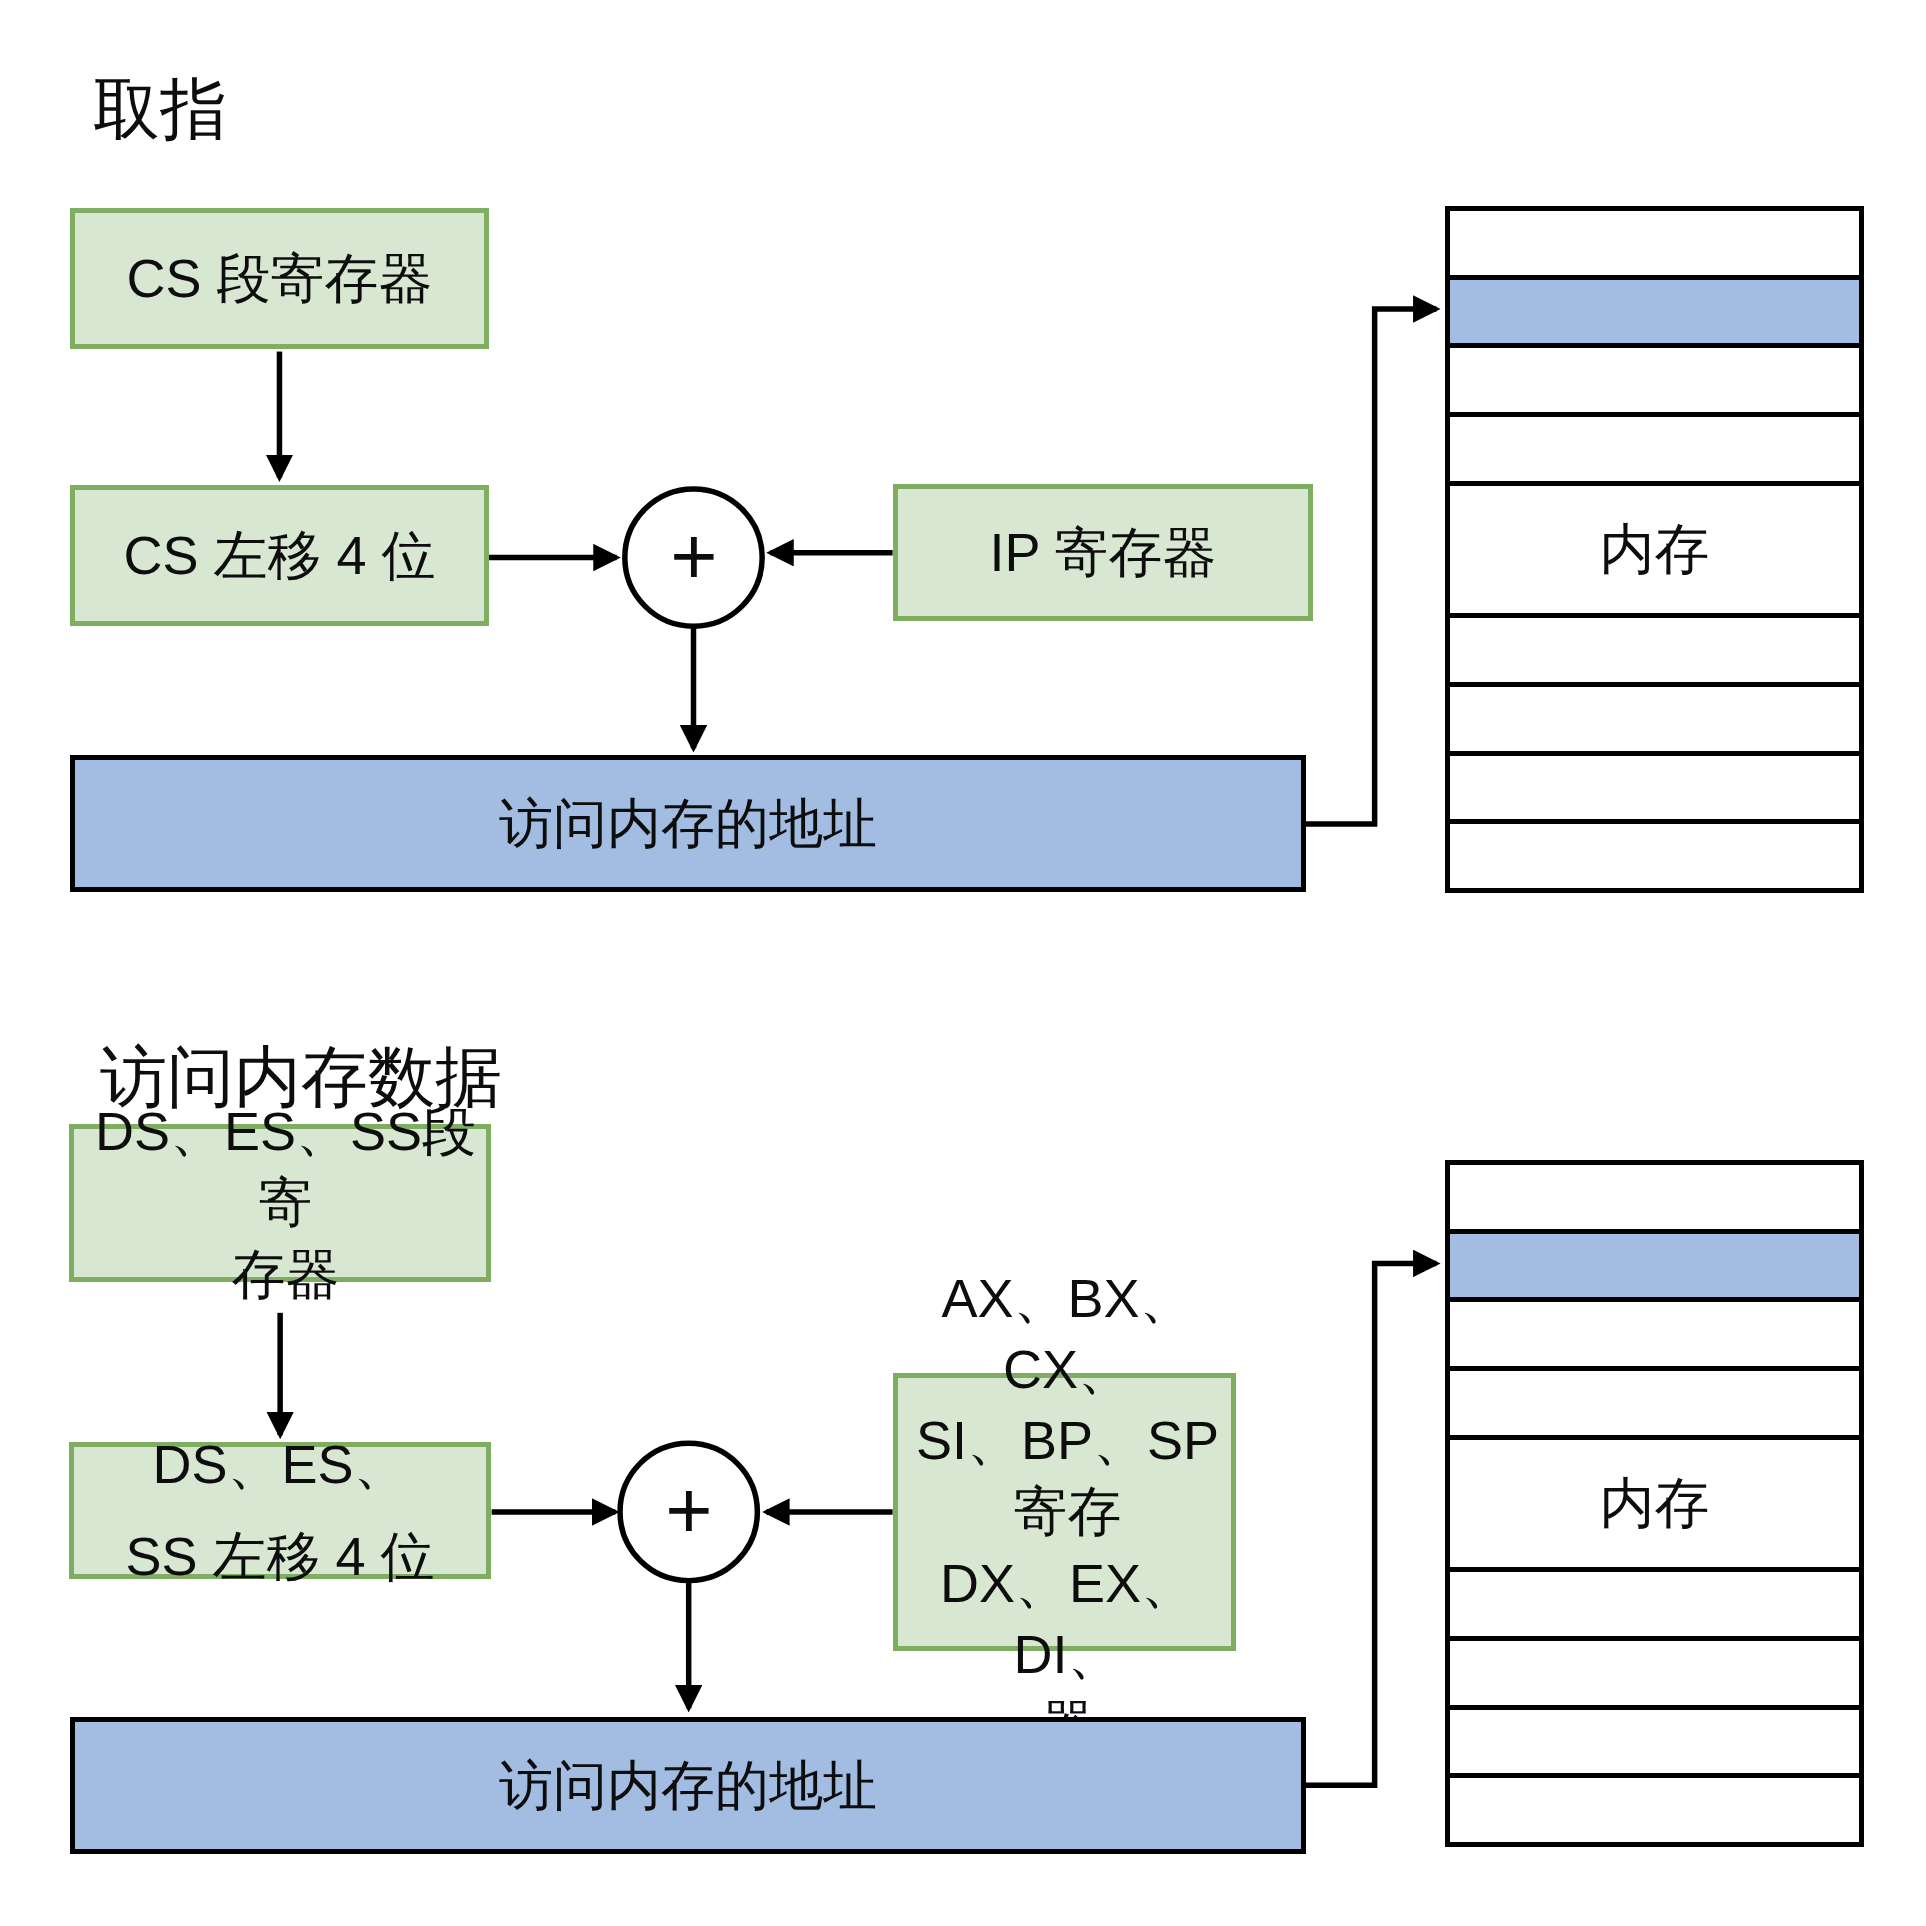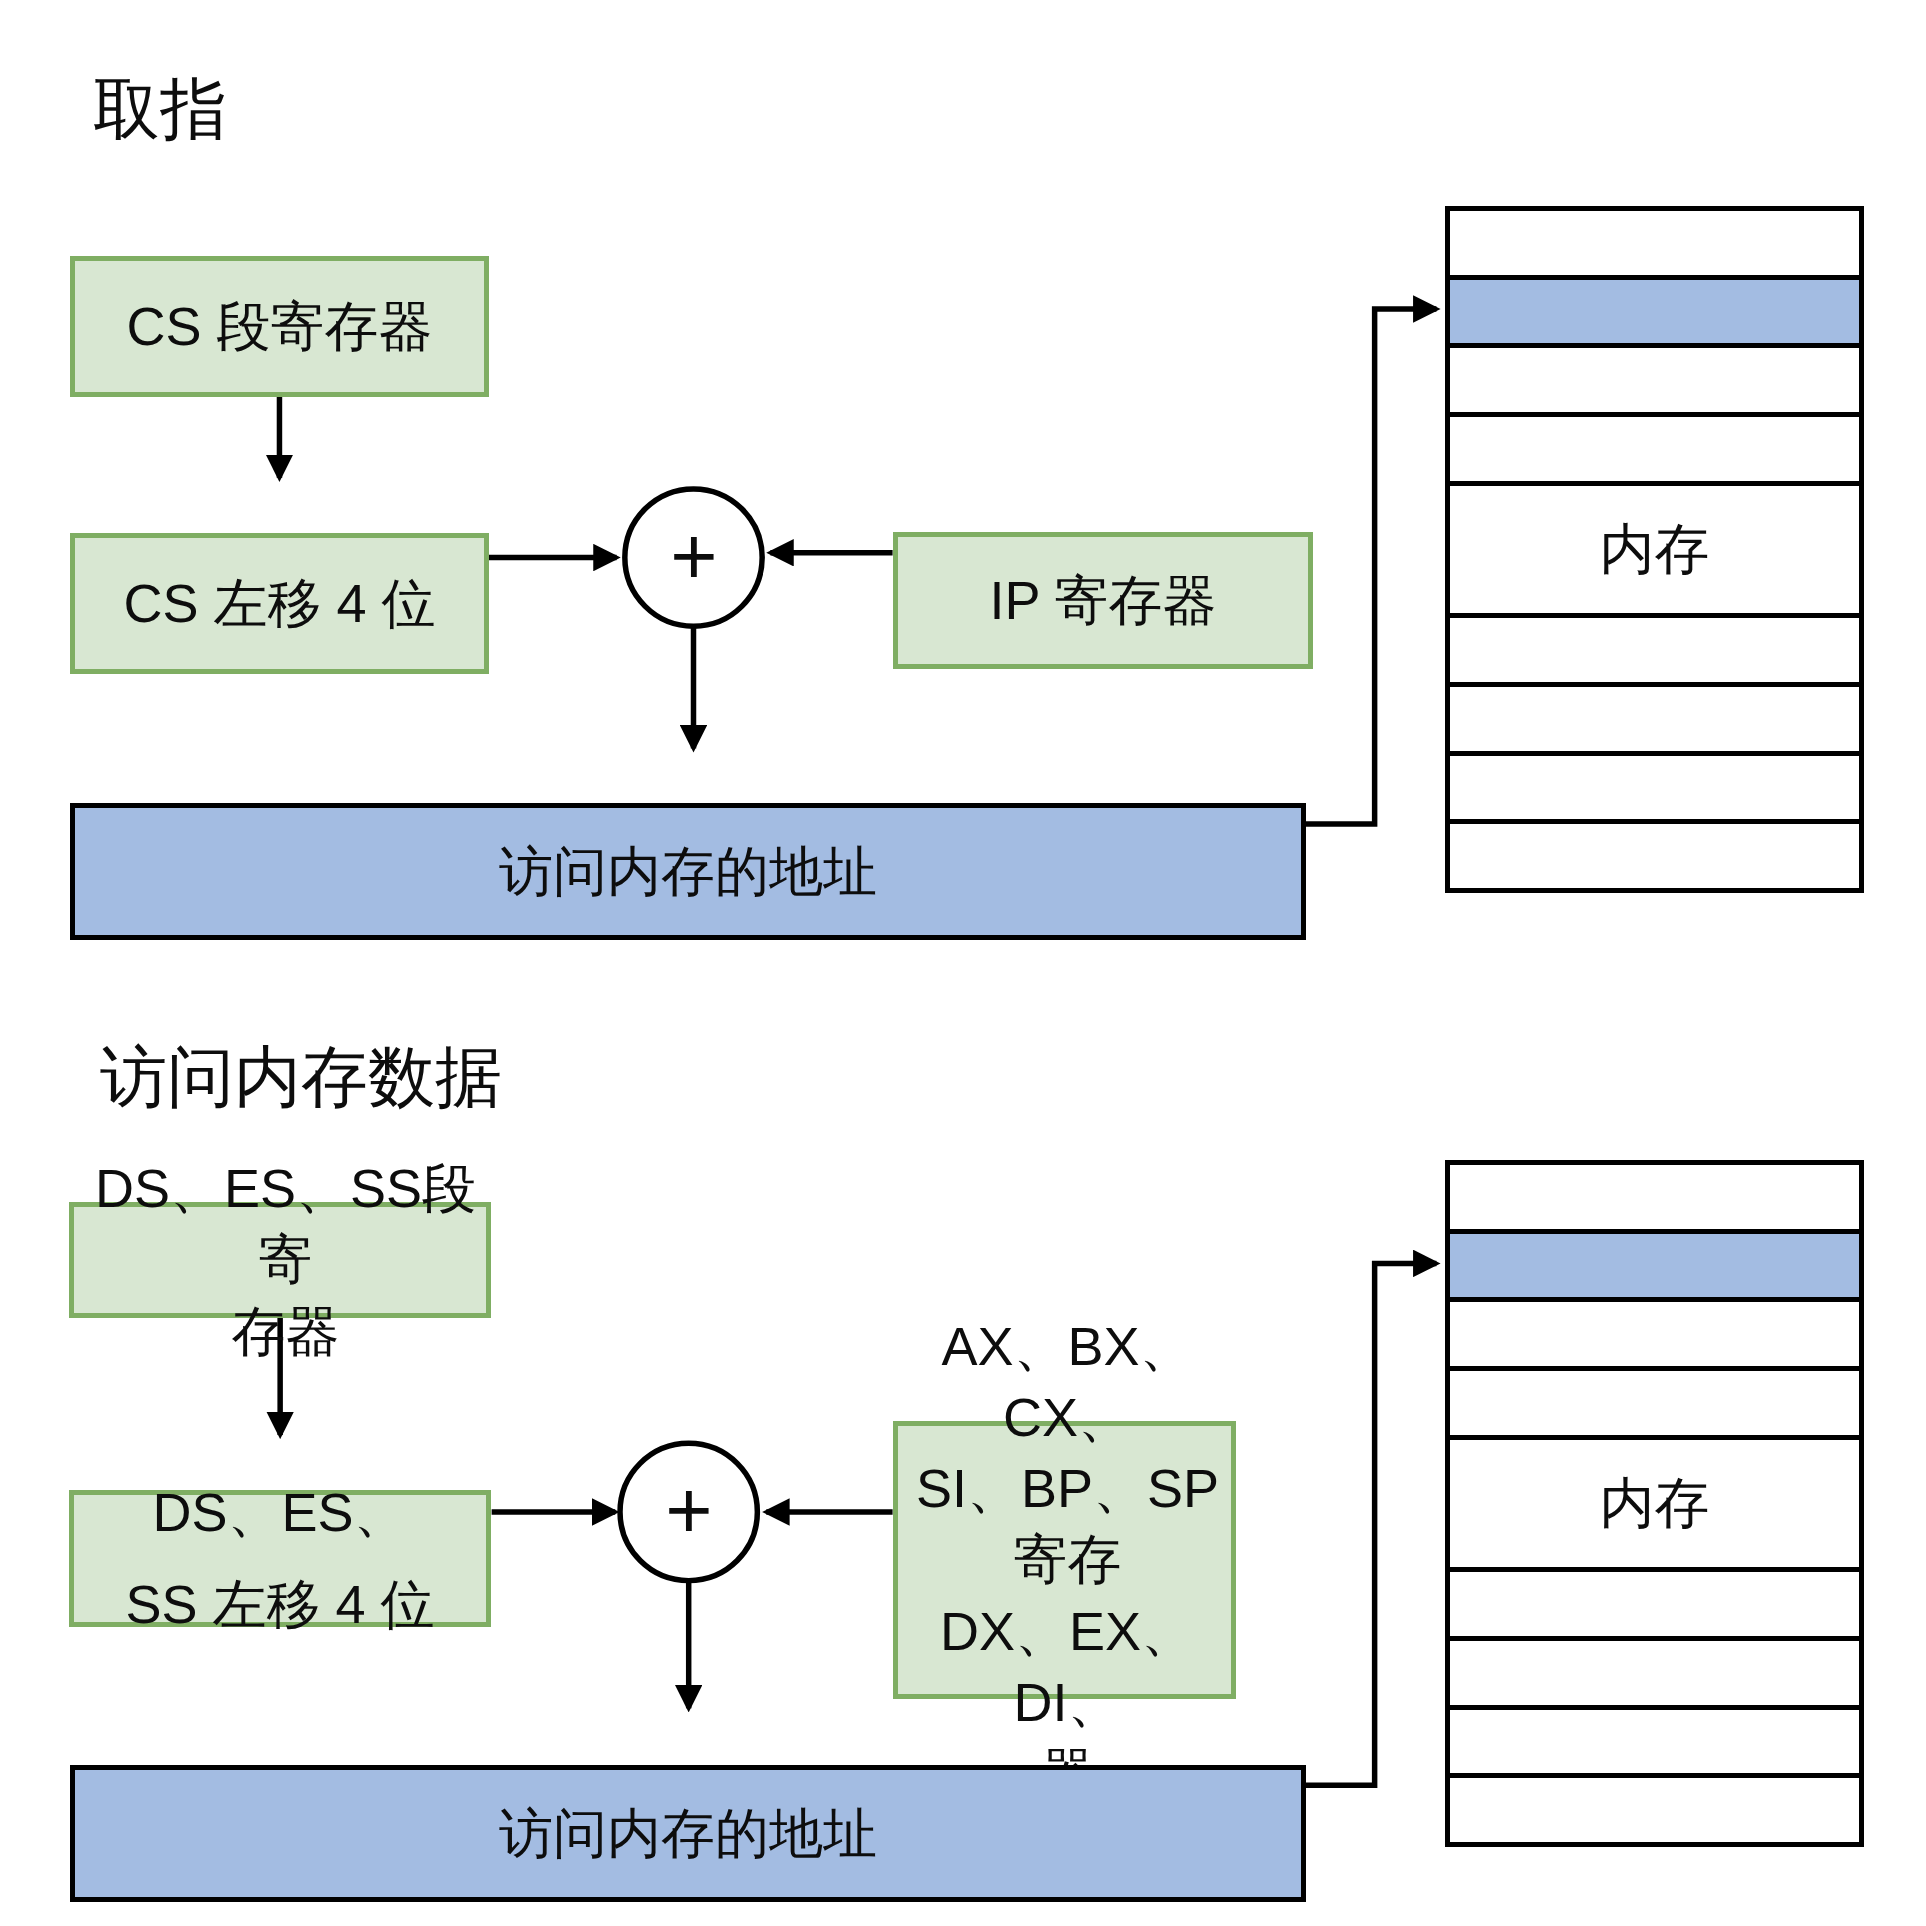--- a/index.html
+++ b/index.html
@@ -16,21 +16,21 @@
     font-size: 67px;
     line-height: 1.1;
     white-space: nowrap;
   }
 
   .box {
     position: absolute;
     display: flex; flex-direction: column;
     align-items: center; justify-content: center;
     text-align: center;
-    font-size: 54px; line-height: 1.32; margin-top: 48px;
+    font-size: 54px; line-height: 1.32;
   }
   .box span { display: block; }
 
   .green {
     background: var(--green-fill, #d8e7d2);
     border: 5.5px solid var(--green-border, #7fae63);
   }
   .blue {
     background: var(--blue-fill, #a3bce2);
     border: 5.5px solid var(--line-color, #000);
@@ -119,21 +119,21 @@
       <span>内存</span>
     </div>
     <div class="memrow"></div>
     <div class="memrow"></div>
     <div class="memrow"></div>
     <div class="memrow"></div>
   </div>
 
   <div class="title" style="left:100px; top:1040px;">访问内存数据</div>
 
-  <div class="box green" style="left:69px; top:1154px; width:422px; height:116px;padding-left:11px;">
+  <div class="box green" style="left:69px; top:1124px; width:422px; height:158px;padding-left:11px;">
     <span>DS、ES、SS段寄</span>
     <span>存器</span>
   </div>
 
   <div class="box green" style="left:69px; top:1442px; width:422px; height:137px;gap:20px;">
     <span>DS、ES、</span>
     <span>SS 左移 4 位</span>
   </div>
 
   <div class="plus" style="left:689px; top:1512px;">+</div>

